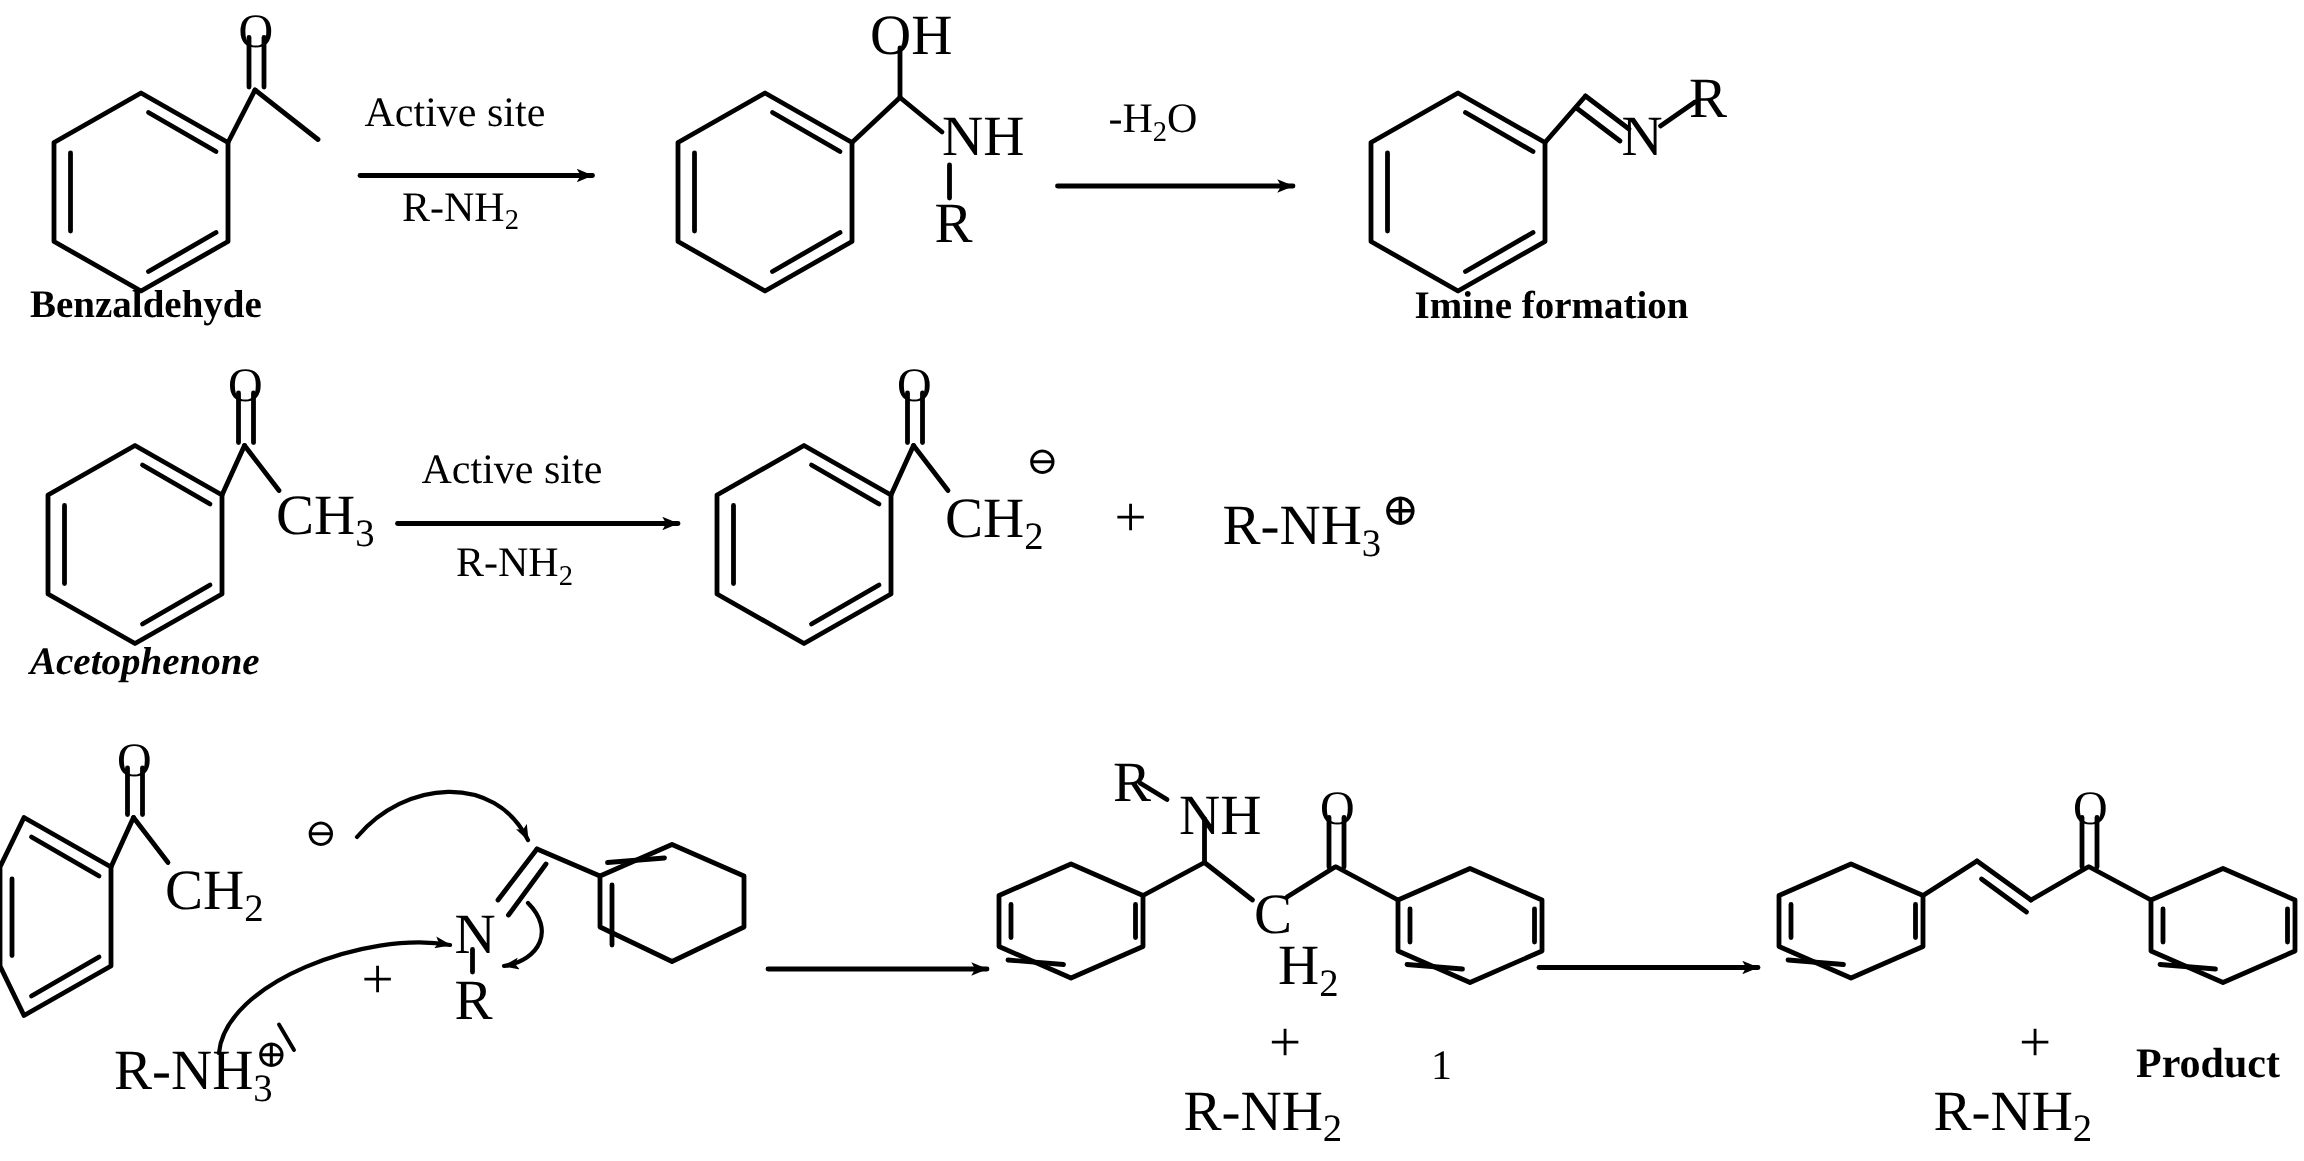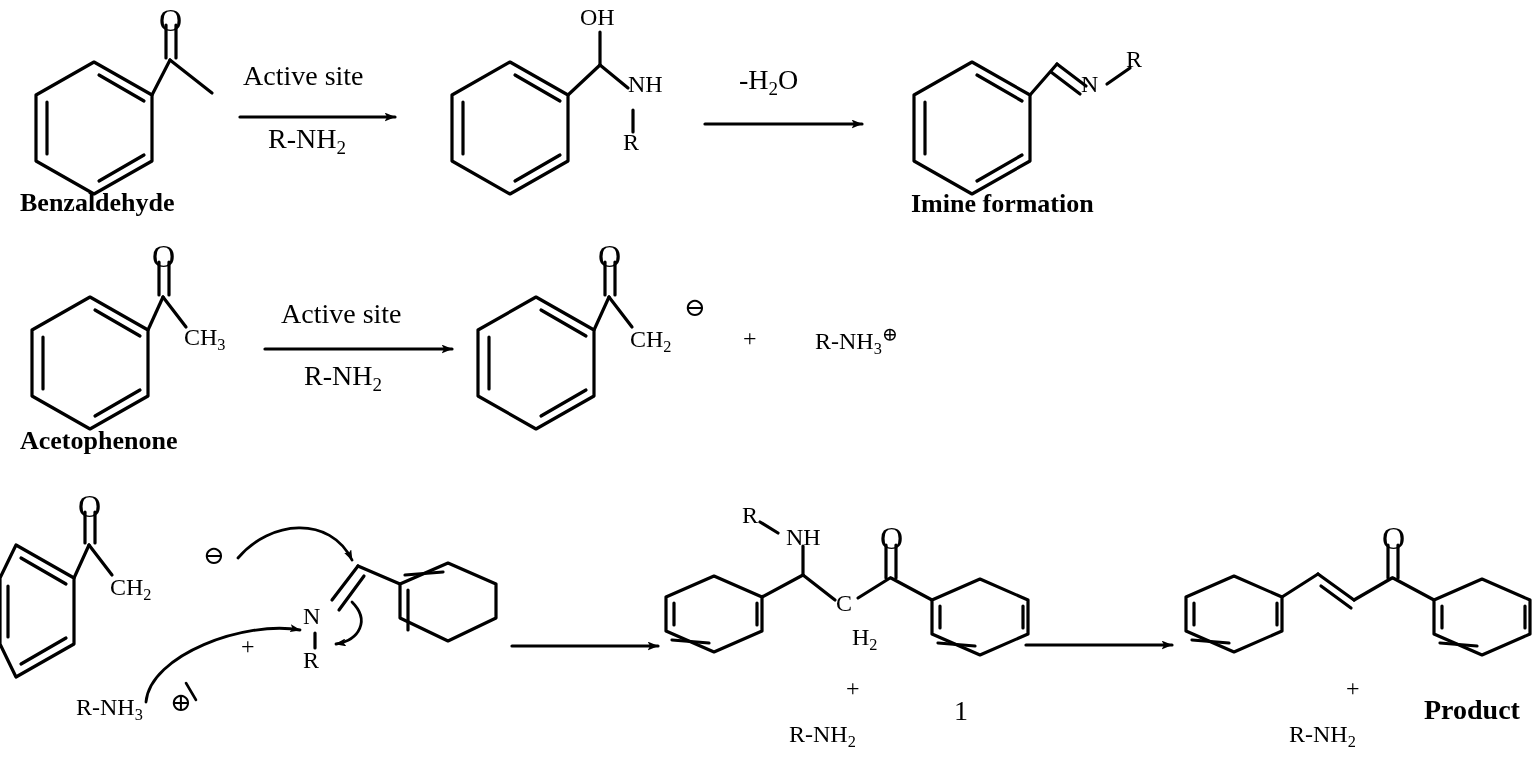--- a/index.html
+++ b/index.html
@@ -33,21 +33,21 @@
   }
   .serif {
     font-family: "Liberation Serif", "DejaVu Serif", serif;
     font-weight: 400;
   }
   .bold {
     font-family: "Liberation Serif", "DejaVu Serif", serif;
     font-weight: 700;
   }
   .f32 { font-size: 32px; }
-  .f30 { font-size: 24px; }
+  .f30 { font-size: 38px; }
   .f28 { font-size: 28px; text-align: right; }
   .f26 { font-size: 26px; }
   .sub {
     font-size: 0.68em;
     vertical-align: -0.30em;
   }
   .charge {
     font-size: 0.80em;
     vertical-align: 0.42em;
   }
@@ -261,41 +261,41 @@
   <div class="lbl serif f30" style="left:623px; top:130px;">R</div>
 
   <div class="lbl serif f28" style="left:739px; top:66px;"><span>-H</span><span class="sub">2</span><span>O</span></div>
 
   <div class="lbl serif f30" style="left:1081px; top:72px;">N</div>
 
   <div class="lbl serif f30" style="left:1126px; top:47px;">R</div>
 
   <div class="lbl bold f26" style="left:20px; top:190px;">Benzaldehyde</div>
 
-  <div class="lbl bold f26" style="left:911px; top:191px;">Imine formation</div>
+  <div class="lbl bold f26" style="left:943px; top:191px;">Imine formation</div>
 
   <div class="lbl serif f32" style="left:152px; top:240px;">O</div>
 
   <div class="lbl serif f30" style="left:184px; top:325px;text-align:center;"><span>CH</span><span class="sub">3</span></div>
 
   <div class="lbl serif f28" style="left:281px; top:300px;">Active site</div>
 
   <div class="lbl serif f28" style="left:304px; top:362px;"><span>R-NH</span><span class="sub">2</span></div>
 
   <div class="lbl serif f32" style="left:598px; top:240px;">O</div>
 
   <div class="lbl serif f30" style="left:630px; top:327px;"><span>CH</span><span class="sub">2</span></div>
 
   <div class="lbl serif f26" style="left:684px; top:295px;">⊖</div>
 
   <div class="lbl serif f30" style="left:743px; top:326px;">+</div>
 
   <div class="lbl serif f30" style="left:815px; top:325px;"><span>R-NH</span><span class="sub">3</span><span class="charge">⊕</span></div>
 
-  <div class="lbl bold f26" style="left:20px; top:428px;">Acetophenone</div>
+  <div class="lbl bold f26" style="left:20px; top:428px;font-style:italic;">Acetophenone</div>
 
   <div class="lbl serif f32" style="left:78px; top:490px;">O</div>
 
   <div class="lbl serif f30" style="left:110px; top:575px;"><span>CH</span><span class="sub">2</span></div>
 
   <div class="lbl serif f26" style="left:203px; top:543px;">⊖</div>
 
   <div class="lbl serif f30" style="left:76px; top:695px;"><span>R-NH</span><span class="sub">3</span></div>
 
   <div class="lbl serif f26" style="left:170px; top:690px;">⊕</div>

